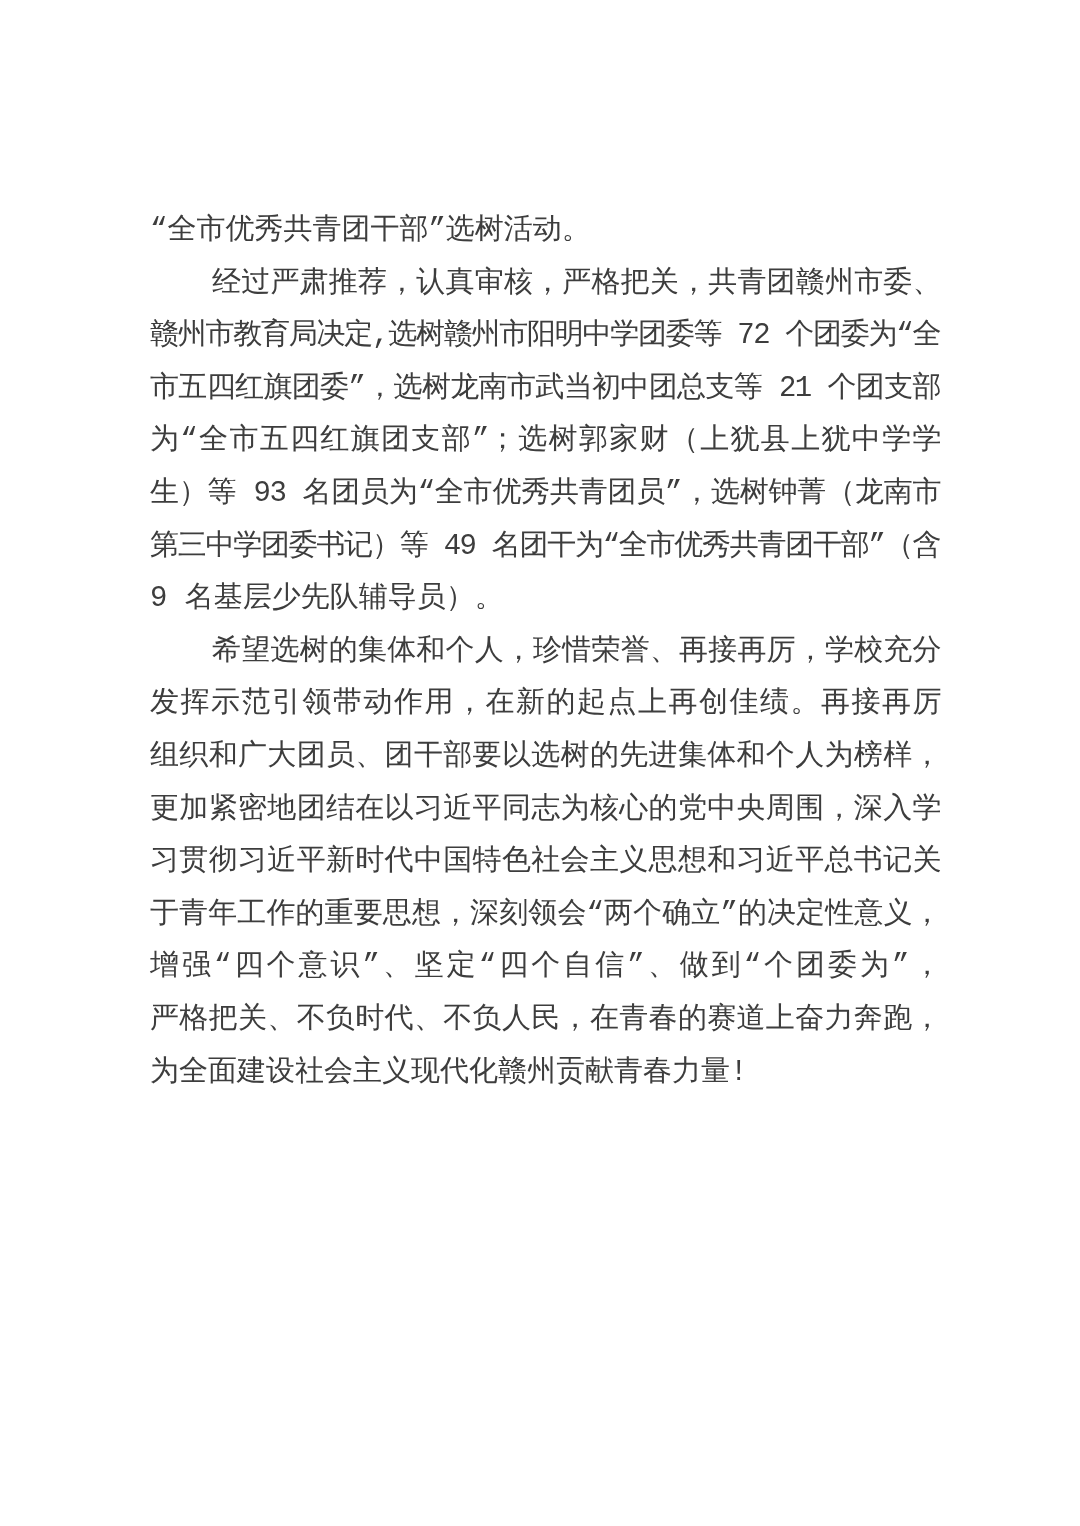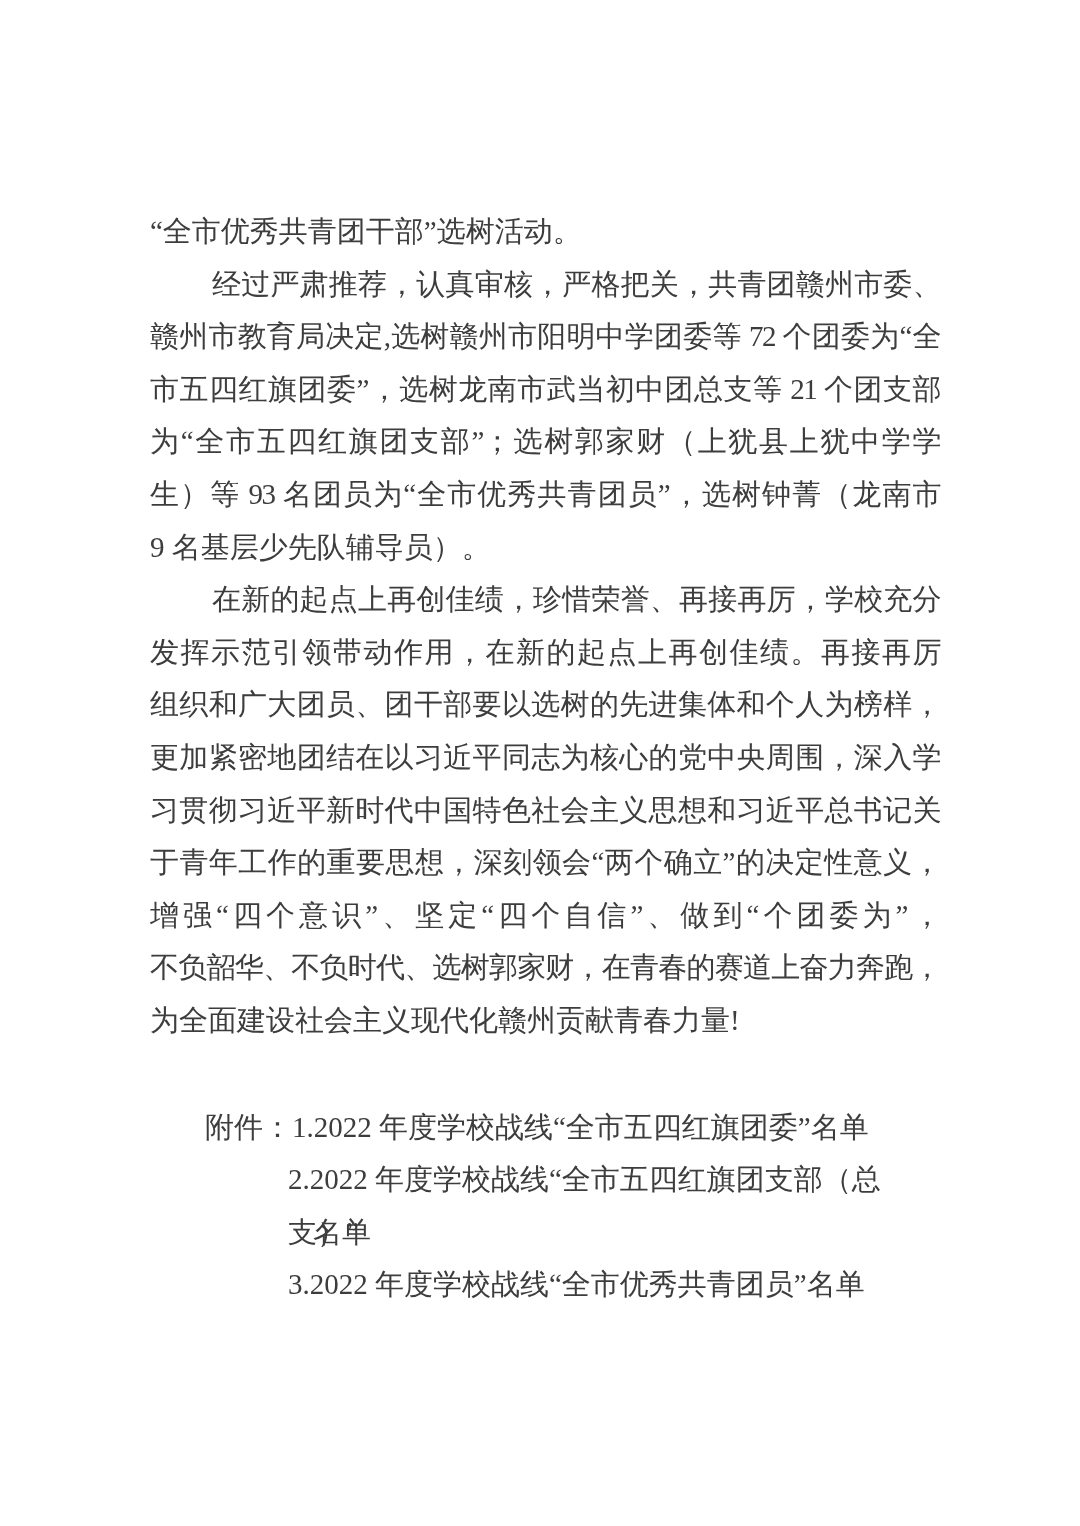--- a/index.html
+++ b/index.html
@@ -6,21 +6,21 @@
     margin: 0;
     padding: 0;
     background: #ffffff;
   }
   .page {
     position: relative;
     width: 1080px;
     height: 1526px;
     background: #ffffff;
     overflow: hidden;
-    font-family: Liberation Serif, serif;
+    font-family: Liberation Mono, monospace;
     color: #3d3d3d;
   }
   .doc {
     position: absolute;
     left: 150px;
     top: 205px;
     width: 790px;
   }
   .line {
     height: 52.6px;
@@ -51,32 +51,27 @@
 
 <div class="page">
   <div class="doc">
 
     <div class="line">“全市优秀共青团干部”选树活动。</div>
     <div class="line j ind">经过严肃推荐，认真审核，严格把关，共青团赣州市委、</div>
     <div class="line j">赣州市教育局决定,选树赣州市阳明中学团委等 72 个团委为“全</div>
     <div class="line j">市五四红旗团委”，选树龙南市武当初中团总支等 21 个团支部</div>
     <div class="line j">为“全市五四红旗团支部”；选树郭家财（上犹县上犹中学学</div>
     <div class="line j">生）等 93 名团员为“全市优秀共青团员”，选树钟菁（龙南市</div>
+    <div class="line j">第三中学团委书记）等 49 名团干为“全市优秀共青团干部”（含</div>
     <div class="line">9 名基层少先队辅导员）。</div>
-    <div class="line j ind">在新的起点上再创佳绩，珍惜荣誉、再接再厉，学校充分</div>
+    <div class="line j ind">希望选树的集体和个人，珍惜荣誉、再接再厉，学校充分</div>
     <div class="line j">发挥示范引领带动作用，在新的起点上再创佳绩。再接再厉</div>
     <div class="line j">组织和广大团员、团干部要以选树的先进集体和个人为榜样，</div>
     <div class="line j">更加紧密地团结在以习近平同志为核心的党中央周围，深入学</div>
     <div class="line j">习贯彻习近平新时代中国特色社会主义思想和习近平总书记关</div>
     <div class="line j">于青年工作的重要思想，深刻领会“两个确立”的决定性意义，</div>
     <div class="line j">增强“四个意识”、坚定“四个自信”、做到“个团委为”，</div>
-    <div class="line j">不负韶华、不负时代、选树郭家财，在青春的赛道上奋力奔跑，</div>
+    <div class="line j">严格把关、不负时代、不负人民，在青春的赛道上奋力奔跑，</div>
     <div class="line">为全面建设社会主义现代化赣州贡献青春力量!</div>
 
-    <div class="att-block">
-      <div class="line att1">附件：1.2022 年度学校战线“全市五四红旗团委”名单</div>
-      <div class="line att2">2.2022 年度学校战线“全市五四红旗团支部（总支）”</div>
-      <div class="line att3">名单</div>
-      <div class="line att2">3.2022 年度学校战线“全市优秀共青团员”名单</div>
-    </div>
 
   </div>
 </div>
 
 </body></html>

